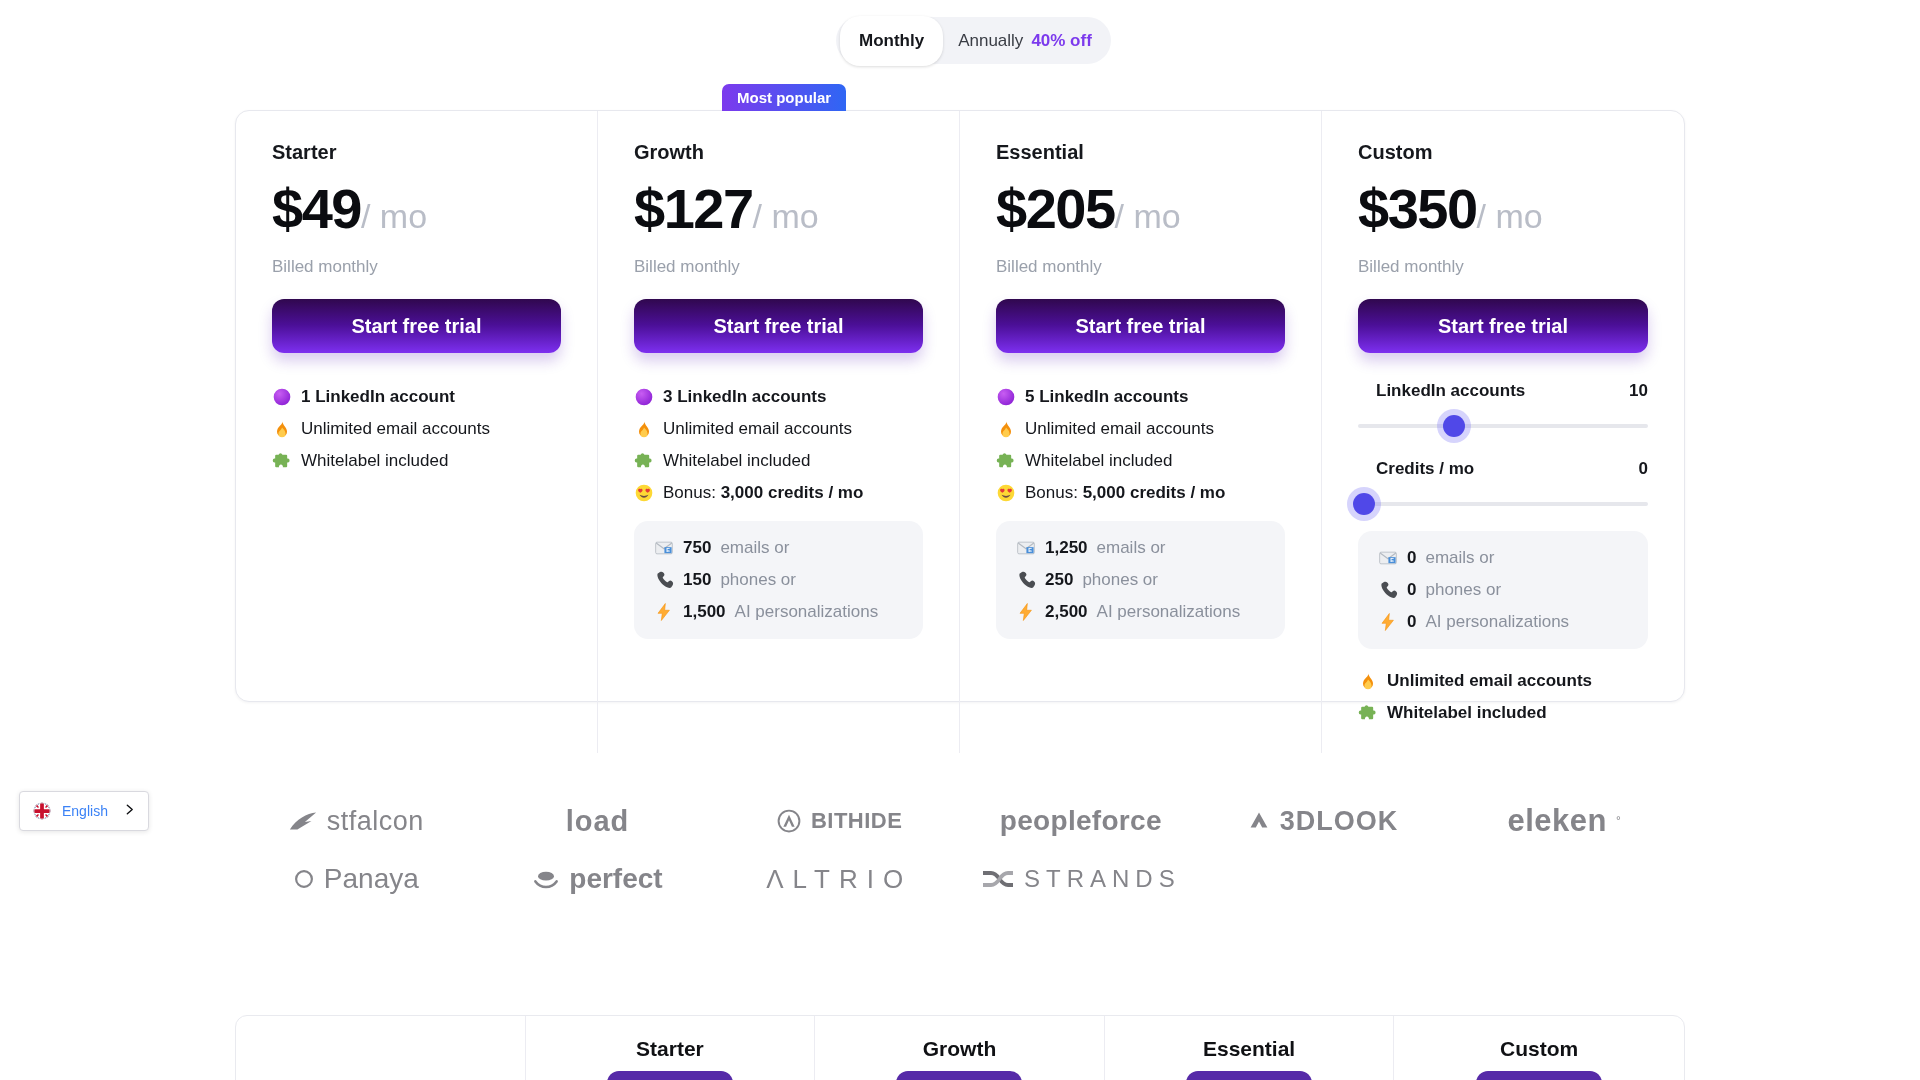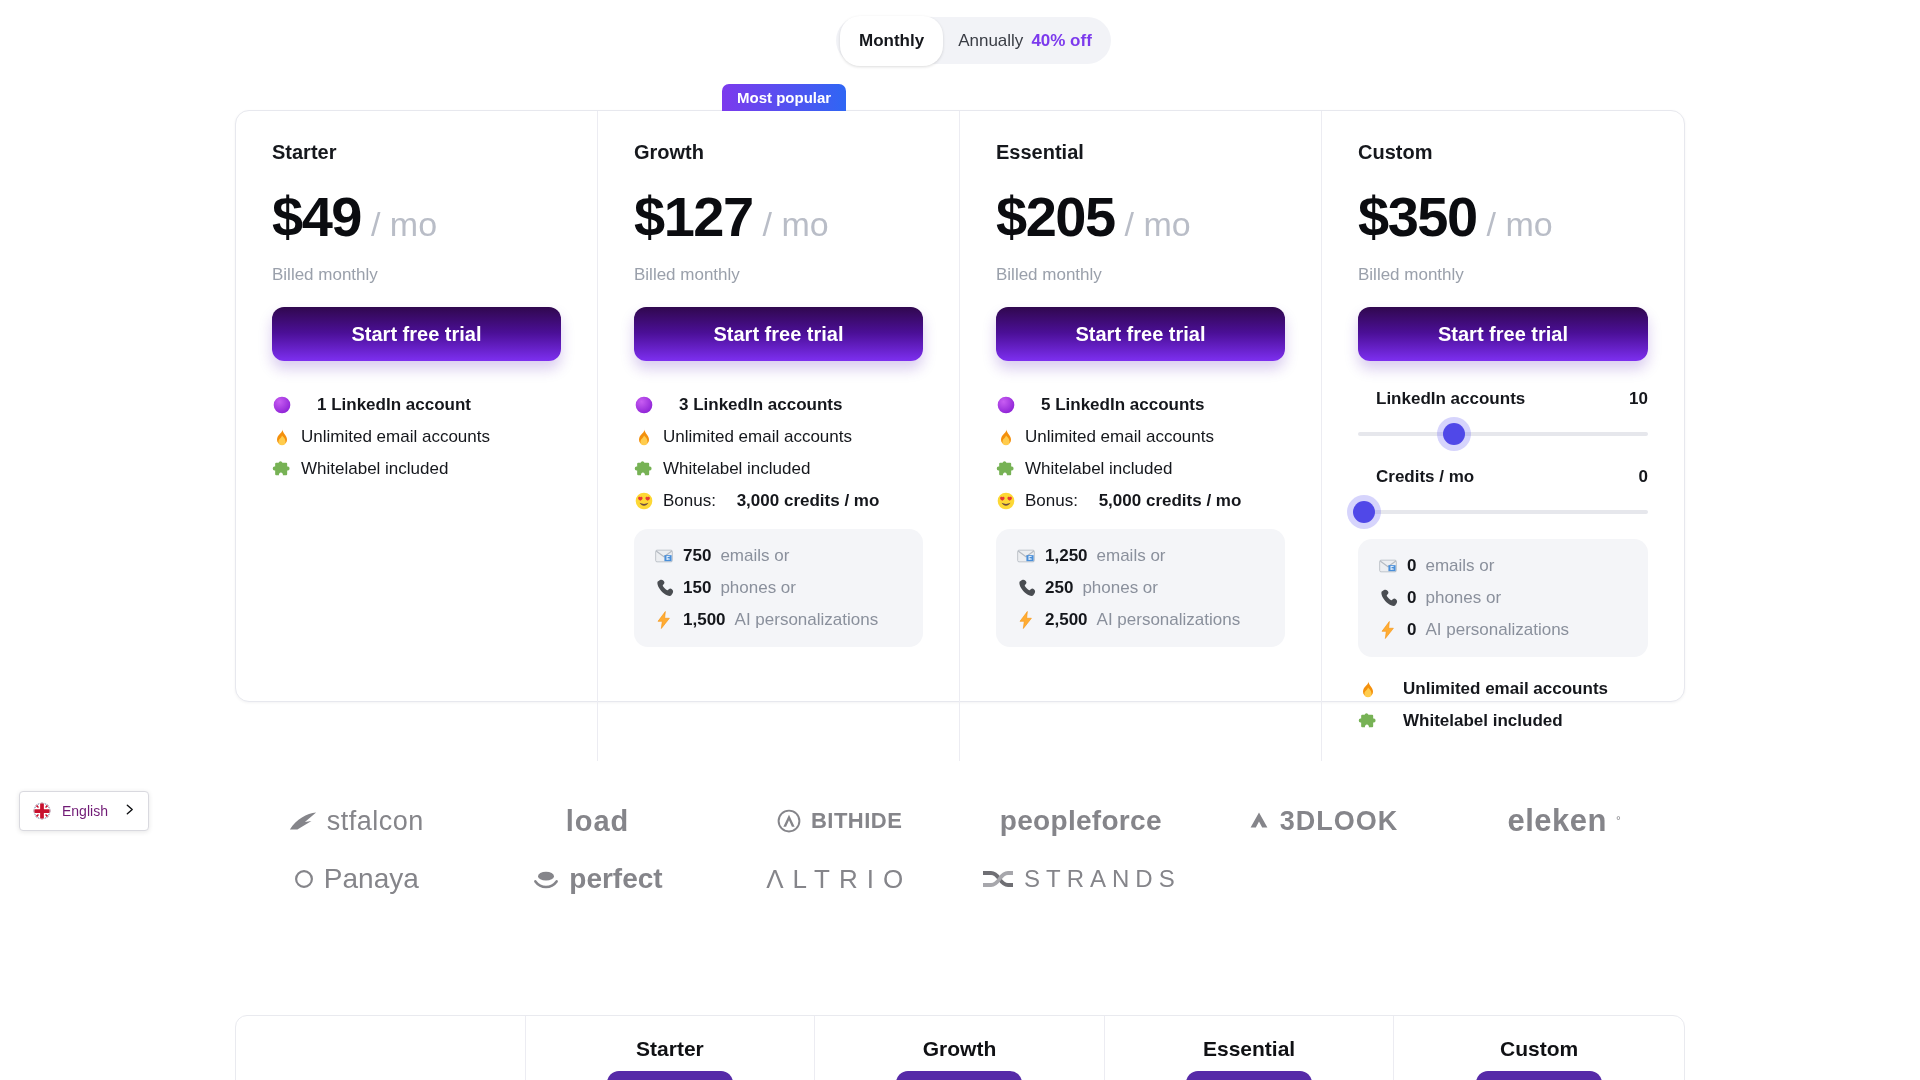--- a/index.html
+++ b/index.html
@@ -21,30 +21,30 @@
     border-radius:7px 7px 0 0; background:linear-gradient(90deg,#7c3aed,#2f66f4); color:#fff;
     font-size:15px; font-weight:700; display:flex; align-items:center; z-index:3; }
 
   
   .cards { position:absolute; left:235px; top:110px; width:1450px; height:592px; background:#fff;
     border:1px solid #e7e8ee; border-radius:14px; display:grid; grid-template-columns:repeat(4,1fr);
     box-shadow:0 1px 3px rgba(16,16,40,.05); z-index:2; }
   .card { padding:30px 36px; border-right:1px solid #ececf2; }
   .card:last-child { border-right:none; }
   .plan-name { font-size:20px; font-weight:700; color:#16181d; }
-  .price-row { margin-top:20px; display:flex; align-items:baseline; gap:10px; }
+  .price-row { margin-top:12px; display:flex; align-items:baseline; gap:0; }
   .price { font-size:56px; font-weight:800; letter-spacing:-1.5px; color:#0b0c10; }
   .period { font-size:34px; color:#b9bdc7; font-weight:500; }
   .billing-note { margin-top:16px; font-size:17px; color:#9aa0ab; }
   .cta { display:block; margin-top:22px; width:100%; height:54px; border:none; border-radius:12px;
     background:linear-gradient(180deg,#30084e 0%,#4b0f97 48%,#7d2ff0 100%); color:#fff; font-size:20px;
     font-weight:700; font-family:inherit; cursor:pointer; box-shadow:0 8px 14px rgba(84,22,180,.22); }
   .features { margin-top:34px; display:flex; flex-direction:column; gap:12px; }
   .feature { display:flex; align-items:center; gap:9px; font-size:17px; color:#15171c; }
-  .feature b { font-weight:700;margin-left:16px; }
+  .feature b { font-weight:700; }
   .icon { width:20px; height:20px; flex:0 0 20px; }
   .icon svg { width:20px; height:20px; display:block; }
   .credits-box { margin-top:18px; background:#f4f5f8; border-radius:14px; padding:17px 20px;
     display:flex; flex-direction:column; gap:12px; }
   .credit-row { display:flex; align-items:center; gap:9px; font-size:17px; color:#8a909c; }
   .credit-row .val { color:#15171c; font-weight:700; }
 
   
   .slider-group { margin-top:28px; }
   .slider-group + .slider-group { margin-top:22px; }
@@ -71,21 +71,21 @@
   .logo-eleken sup { font-size:12px; color:#85858a; }
   .logo-panaya .wm { font-size:28px; font-weight:400; }
   .logo-perfect .wm { font-size:28px; font-weight:600; }
   .logo-altrio .wm { font-size:26px; font-weight:400; letter-spacing:9px; }
   .logo-strands .wm { font-size:24px; font-weight:500; letter-spacing:6px; }
 
   
   .lang { position:absolute; left:19px; top:791px; width:130px; height:40px; background:#fff;
     border:1px solid #d9d9df; border-radius:4px; box-shadow:0 1px 5px rgba(0,0,0,.10);
     display:flex; align-items:center; padding:0 12px; gap:10px; cursor:pointer; }
-  .lang-label { font-size:14px; color:#701a75; flex:1; }
+  .lang-label { font-size:14px; color:#3b82f6; flex:1; }
 
   
   .compare { position:absolute; left:235px; top:1015px; width:1450px; height:80px; background:#fff;
     border:1px solid #e9eaef; border-radius:12px 12px 0 0; display:grid; grid-template-columns:repeat(5,1fr); }
   .compare-col { border-right:1px solid #ececf2; display:flex; flex-direction:column; align-items:center; padding-top:21px; }
   .compare-col:last-child { border-right:none; }
   .compare-col:first-child { border-right:1px solid #ececf2; }
   .compare-name { font-size:21px; font-weight:700; color:#101114; }
   .compare-btn { margin-top:10px; width:126px; height:44px; border:none; border-radius:12px;
     background:#562aa8; cursor:pointer; }

